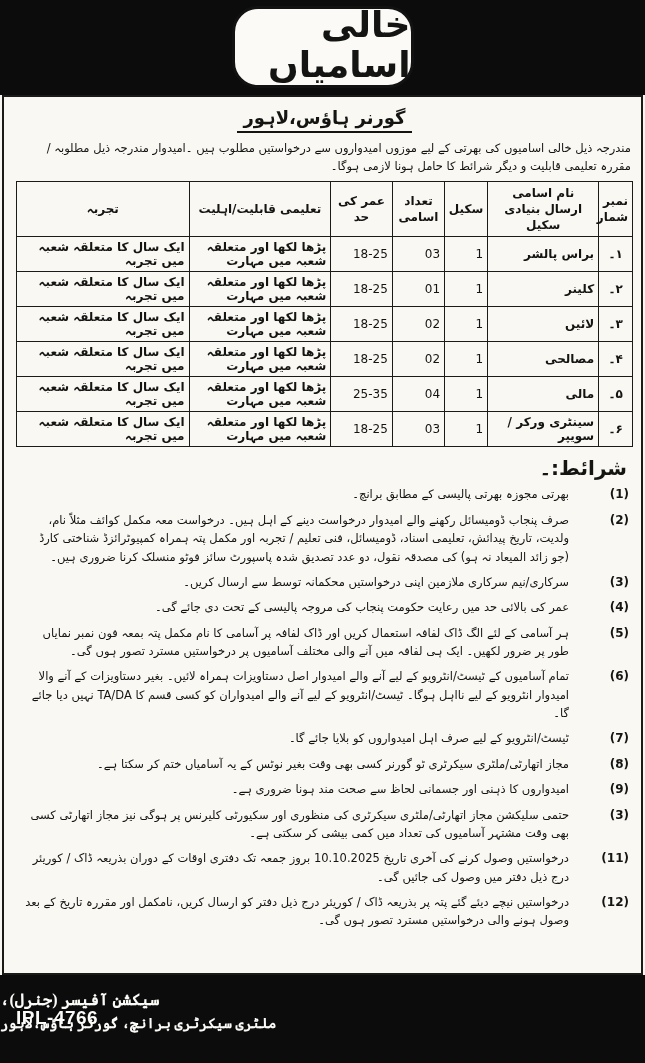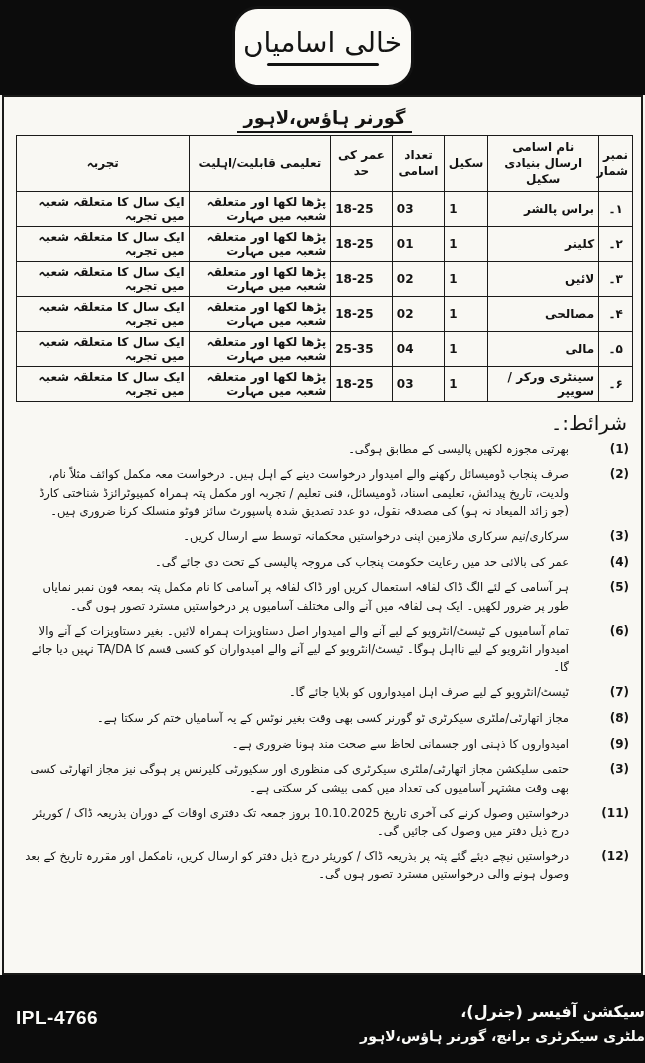--- a/index.html
+++ b/index.html
@@ -12,21 +12,21 @@
   .top-band {
     position: absolute; top: 0; left: 0; width: 100%; height: 95px;
     background: #0c0c0c; z-index: 2;
   }
   .title-plate {
     position: absolute; left: 50%; top: 6px; transform: translateX(-50%);
     width: 182px; height: 82px; background: #fbfaf6;
     border: 3px solid #121212; border-radius: 26px;
     display: flex; flex-direction: column; align-items: center; justify-content: center;
   }
-  .title-text { font-size: 28px; font-weight: normal; line-height: 1.1; }
+  .title-text { font-size: 36px; font-weight: bold; line-height: 1.1; }
   .title-underline { width: 112px; height: 3px; background: #121212; margin-top: 4px; border-radius: 2px; }
   
   .frame {
     position: absolute; top: 95px; left: 2px; right: 2px; bottom: 88px;
     background: #f9f8f3; border: 2px solid #1a1a18; padding: 4px 4px 0 8px;
   }
   .subtitle-wrap { text-align: center; margin-top: 6px; }
   .subtitle {
     display: inline-block; font-size: 18px; font-weight: bold;
     border-bottom: 2px solid #141413; padding: 0 6px 3px;
@@ -40,26 +40,26 @@
     direction: rtl; width: calc(100% - 8px); margin: 2px 4px 0 4px;
     border-collapse: collapse; table-layout: fixed;
   }
   table.vac th, table.vac td {
     border: 1.6px solid #1b1b19; padding: 3px 4px; vertical-align: middle;
   }
   table.vac th { font-size: 12px; font-weight: bold; text-align: center; height: 52px; line-height: 1.35; }
   table.vac td { font-size: 12px; height: 33px; }
   td.c-serial { text-align: center; font-weight: bold; }
   td.c-post   { text-align: right; padding-right: 8px; font-weight: 600; }
-  td.num      { direction: ltr; text-align: left; font-size: 12.5px; font-weight: 700; }
+  td.num      { direction: ltr; text-align: right; font-size: 12.5px; font-weight: 400; }
   td.c-qual   { text-align: right; font-weight: 700; }
   td.c-exp    { text-align: right; font-weight: 600; }
   
   .cond-heading {
-    direction: rtl; text-align: right; font-size: 20px; font-weight: normal;
+    direction: rtl; text-align: right; font-size: 20px; font-weight: bold;
     padding: 9px 10px 2px 0;
   }
   .cond-list { direction: rtl; padding: 3px 8px 0 8px; }
   .cond-item { display: flex; margin-bottom: 6.5px; }
   .cond-num {
     flex: 0 0 46px; direction: ltr; text-align: right; padding-left: 14px;
     font-size: 12px; font-weight: 600; line-height: 1.6;
   }
   .cond-text {
     flex: 1; text-align: right; font-size: 11.5px; line-height: 1.6;
@@ -68,21 +68,21 @@
   
   .bottom-band {
     position: absolute; left: 0; bottom: 0; width: 100%; height: 88px;
     background: #0c0c0c; color: #fbfbf8;
   }
   .ipl-code {
     position: absolute; left: 16px; top: 20px;
     font-family: Liberation Sans, sans-serif;
     font-size: 19px; font-weight: bold; letter-spacing: 0.5px; margin-top: 12px;
   }
-  .signature-block { direction: rtl; text-align: right; padding-top: 24px; }
+  .signature-block { direction: rtl; text-align: left; padding-top: 12px; font-family: Liberation Serif, serif; }
   .sig-line1 { font-size: 16px; font-weight: bold; line-height: 1.6; }
   .sig-line2 { font-size: 14px; font-weight: bold; line-height: 1.6; }
 </style>
 </head>
 <body>
 
 <div class="page">
 
   <div class="top-band">
     <div class="title-plate">
@@ -90,20 +90,21 @@
       <div class="title-underline"></div>
     </div>
   </div>
 
   <div class="frame">
 
     <div class="subtitle-wrap">
       <span class="subtitle" dir="rtl">گورنر ہاؤس،لاہور</span>
     </div>
 
+    <p class="intro">مندرجہ ذیل خالی اسامیوں کی بھرتی کے لیے موزوں امیدواروں سے درخواستیں مطلوب ہیں ۔امیدوار مندرجہ ذیل مطلوبہ / مقررہ تعلیمی قابلیت و دیگر شرائط کا حامل ہونا لازمی ہوگا۔</p>
 
     <table class="vac">
       <colgroup>
         <col style="width:5.5%">
           <col style="width:18%">
           <col style="width:7%">
         <col style="width:8.5%">
           <col style="width:10%">
           <col style="width:23%">
           <col style="width:28%">
@@ -175,21 +176,21 @@
           <td class="c-exp">ایک سال کا متعلقہ شعبہ میں تجربہ</td>
         </tr>
       </tbody>
     </table>
 
     <div class="cond-heading">شرائط:۔</div>
 
     <div class="cond-list">
       <div class="cond-item">
         <span class="cond-num">(1)</span>
-        <span class="cond-text">بھرتی مجوزہ لکھیں پالیسی کے مطابق ہوگی۔</span>
+        <span class="cond-text">بھرتی مجوزہ بھرتی پالیسی کے مطابق برانچ۔</span>
       </div>
       <div class="cond-item">
         <span class="cond-num">(2)</span>
         <span class="cond-text">صرف پنجاب ڈومیسائل رکھنے والے امیدوار درخواست دینے کے اہل ہیں۔ درخواست معہ مکمل کوائف مثلاً نام، ولدیت، تاریخ پیدائش، تعلیمی اسناد، ڈومیسائل، فنی تعلیم / تجربہ اور مکمل پتہ ہمراہ کمپیوٹرائزڈ شناختی کارڈ (جو زائد المیعاد نہ ہو) کی مصدقہ نقول، دو عدد تصدیق شدہ پاسپورٹ سائز فوٹو منسلک کرنا ضروری ہیں۔</span>
       </div>
       <div class="cond-item">
         <span class="cond-num">(3)</span>
         <span class="cond-text">سرکاری/نیم سرکاری ملازمین اپنی درخواستیں محکمانہ توسط سے ارسال کریں۔</span>
       </div>
       <div class="cond-item">

